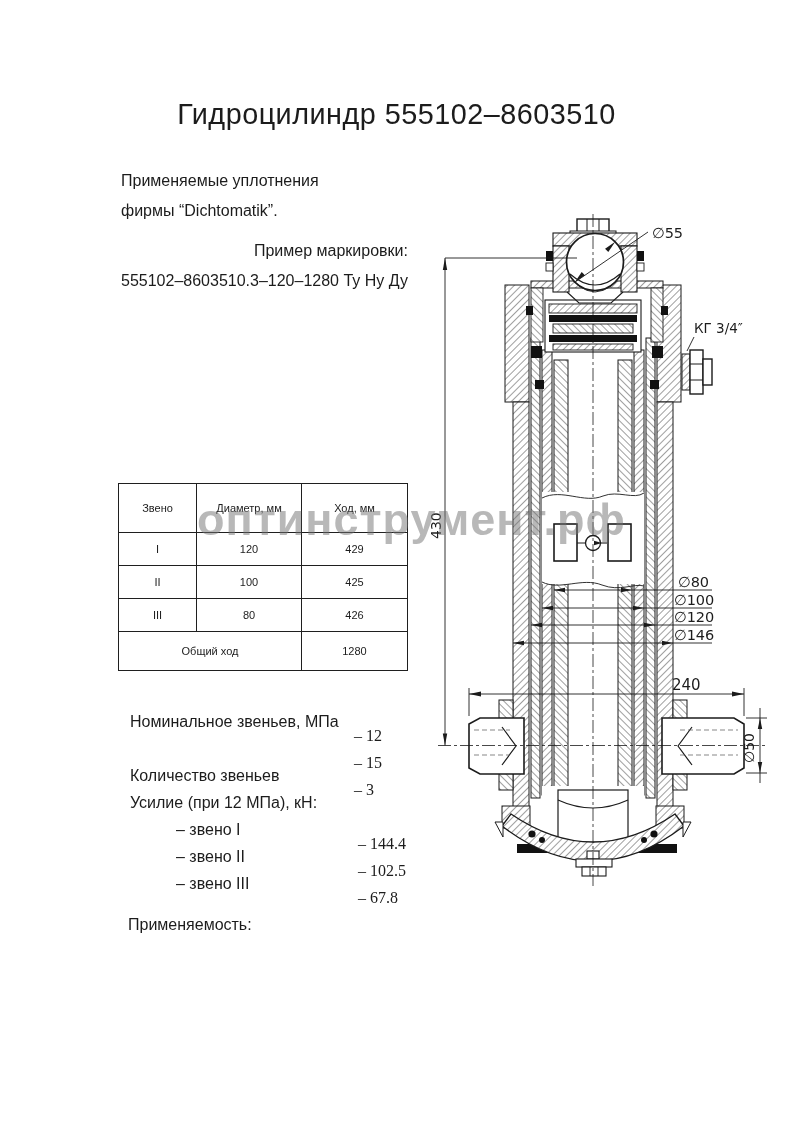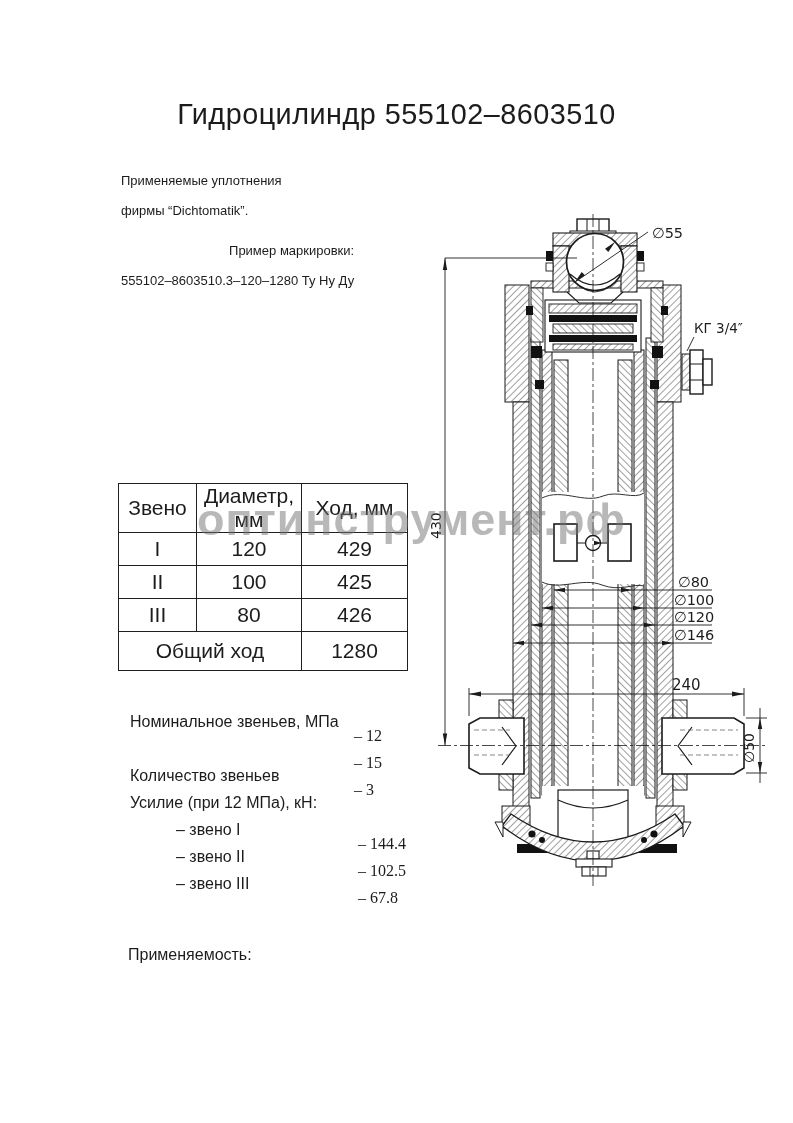--- a/index.html
+++ b/index.html
@@ -2,39 +2,39 @@
 <html><head>
 <meta charset="utf-8">
 <style>
   * { box-sizing: border-box; margin: 0; padding: 0; }
   html,body { width:793px; height:1123px; background:#ffffff; overflow:hidden;
               font-family:"Liberation Sans", sans-serif; color:#1c1c1c; position:relative; }
 
   .page-title { position:absolute; top:97px; left:0; right:0; text-align:center;
                 font-size:30px; font-weight:400; letter-spacing:.5px; transform:scaleX(.96); }
 
-  .notes { position:absolute; left:121px; top:166px; font-size:13px; line-height:30px; }
+  .notes { position:absolute; left:121px; top:166px; font-size:16px; line-height:30px; }
   .notes .block2 { margin-top:10px;text-align:right; }
 
   table.spec-table { position:absolute; left:118px; top:483px; width:289px;
-                     border-collapse:collapse; font-size:21px; table-layout:fixed; }
+                     border-collapse:collapse; font-size:11px; table-layout:fixed; }
   table.spec-table td { border:1.4px solid #1f1f1f; text-align:center; vertical-align:middle; }
   table.spec-table .hrow td { height:49px; }
   table.spec-table .drow td { height:33px; }
   table.spec-table .frow td { height:39px; }
   table.spec-table col.c1{width:78px;} table.spec-table col.c2{width:105px;} table.spec-table col.c3{width:106px;}
 
   .specs { position:absolute; left:130px; top:713px; width:310px; font-size:16px; }
   .specs .row { position:relative; height:27px; }
   .specs .lbl { display:inline-block; }
   .specs .row.indent .lbl { padding-left:46px; }
   .specs .val { position:absolute; left:224px; top:14px;font-family:Liberation Serif, serif; }
   .specs .row.indent .val { left:228px; }
 
-  .applicability { position:absolute; left:128px; top:946px; font-size:16px; }
+  .applicability { position:absolute; left:128px; top:916px; font-size:16px; }
 
   .watermark { position:absolute; left:197px; top:494px; font-size:45px; font-weight:700;
                color:#737373; opacity:.5; letter-spacing:1px; white-space:nowrap; z-index:10;
                pointer-events:none; }
 
   svg.drawing { position:absolute; left:425px; top:210px; width:368px; height:690px; z-index:1; }
   svg.drawing text { font-family:"DejaVu Sans", sans-serif; fill:#1c1c1c; }
 </style>
 </head>
 <body>

